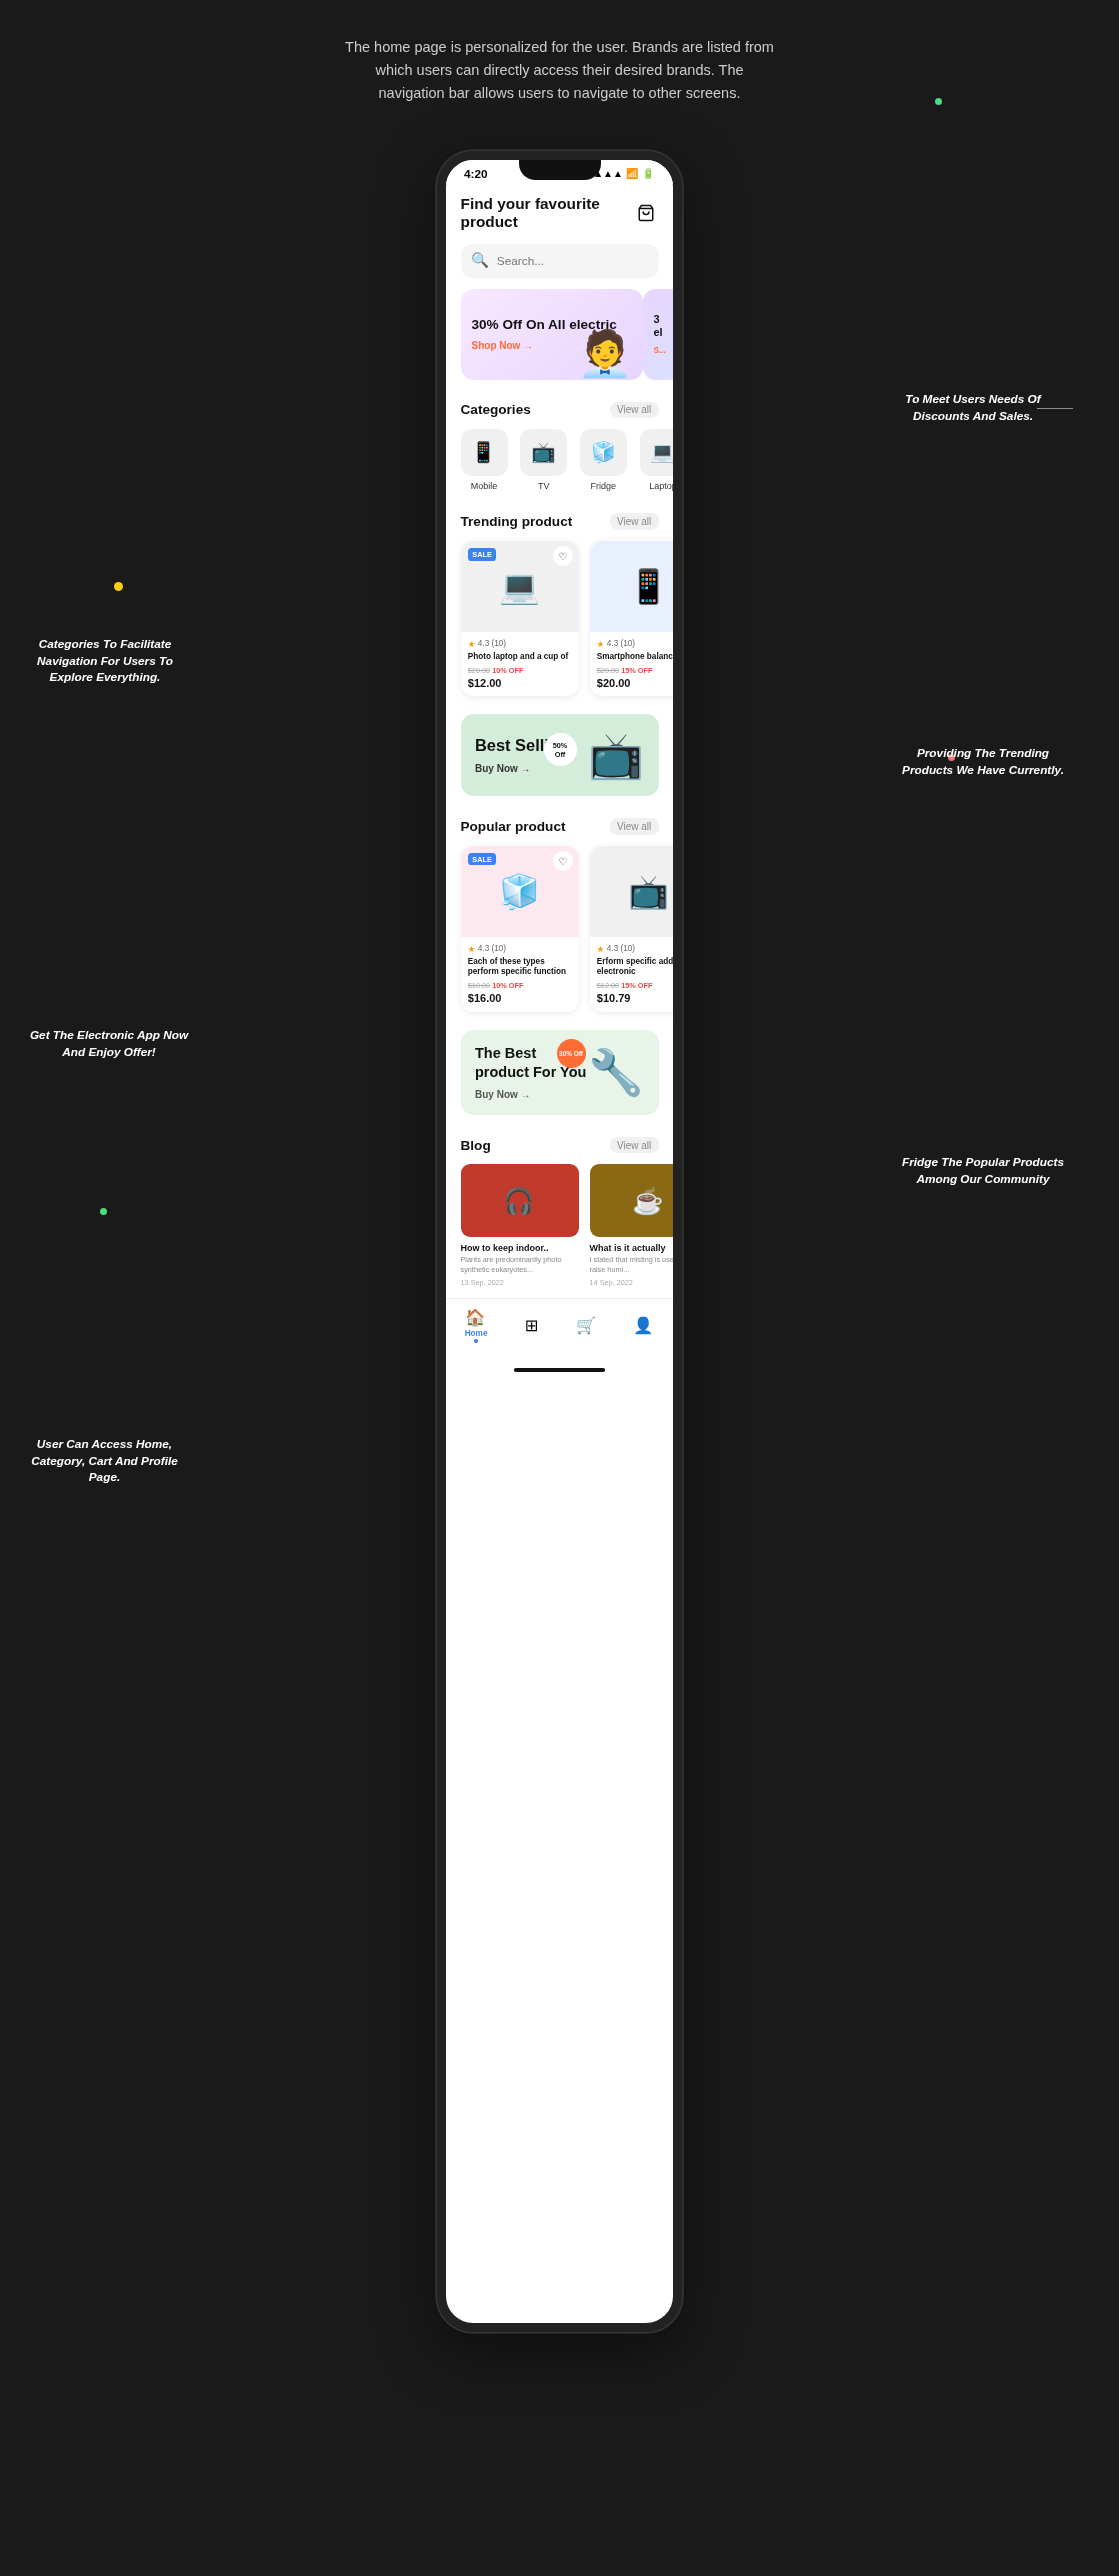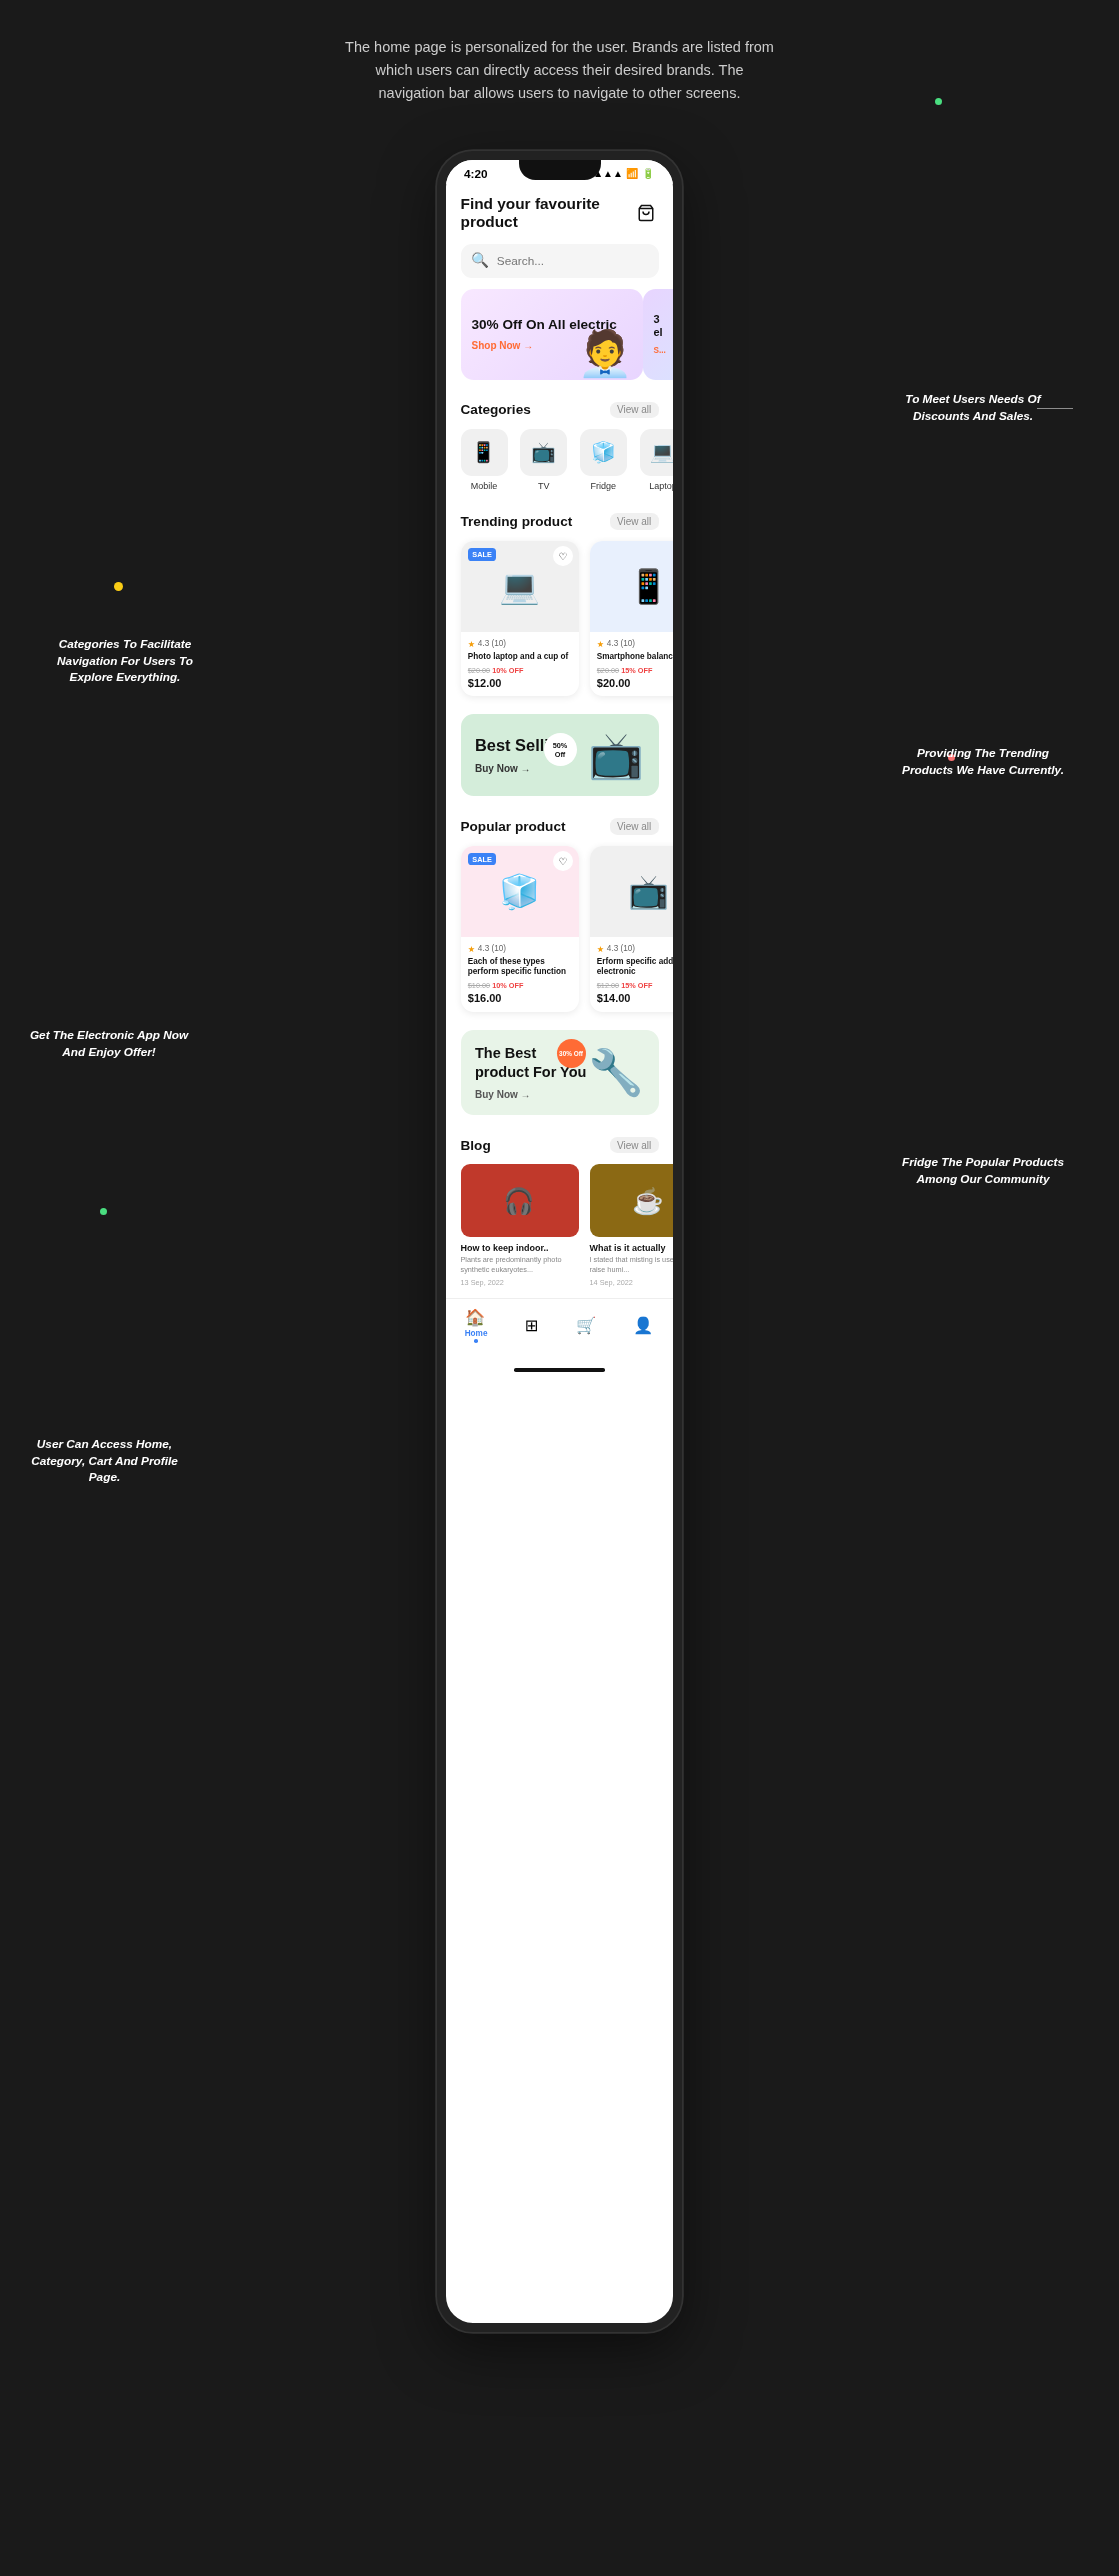--- a/index.html
+++ b/index.html
@@ -508,21 +508,21 @@
   <div class="page-header">
     <p>The home page is personalized for the user. Brands are listed from which users can directly access their desired brands. The navigation bar allows users to navigate to other screens.</p>
   </div>
 
   <div class="annotation" style="right:55px; top:391px; width:182px;">
     <span>To Meet Users Needs Of Discounts And Sales.</span>
     
     <div style="position:absolute; right:-9px; top:50%; width:36px; height:0.9px; background:#fff; opacity:0.5;"></div>
   </div>
 
-  <div class="annotation" style="left:43px; top:636px; width:164px;">
+  <div class="annotation" style="left:23px; top:636px; width:164px;">
     <span>Categories To Facilitate Navigation For Users To Explore Everything.</span>
   </div>
 
   <div class="annotation" style="right:45px; top:745px; width:182px;">
     <span>Providing The Trending Products We Have Currently.</span>
   </div>
 
   <div class="annotation" style="left:27px; top:1027px; width:164px;">
     <span>Get The Electronic App Now And Enjoy Offer!</span>
   </div>
@@ -704,21 +704,21 @@
               <div class="product-info">
                 <div class="product-rating">
                   <span class="star">★</span>
                   <span>4.3 (10)</span>
                 </div>
                 <div class="product-name">Erform specific added into electronic</div>
                 <div class="product-pricing">
                   <span class="original-price">$12.00</span>
                   <span class="discount-label">15% OFF</span>
                 </div>
-                <div class="final-price">$14.00</div>
+                <div class="final-price">$10.79</div>
               </div>
             </div>
           </div>
         </div>
 
         <div class="best-product-banner">
           <div class="best-product-text">
             <h3>The Best product For You</h3>
             <div class="best-product-btn">Buy Now →</div>
           </div>

